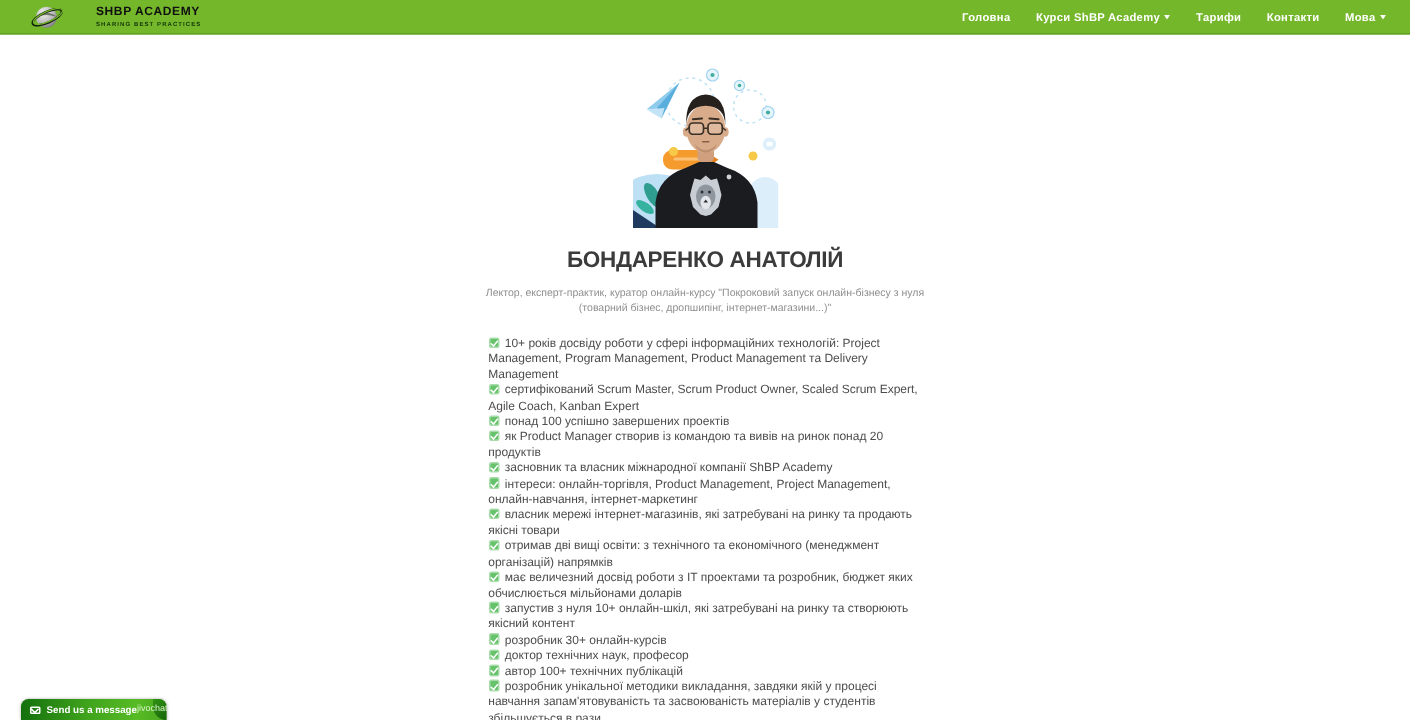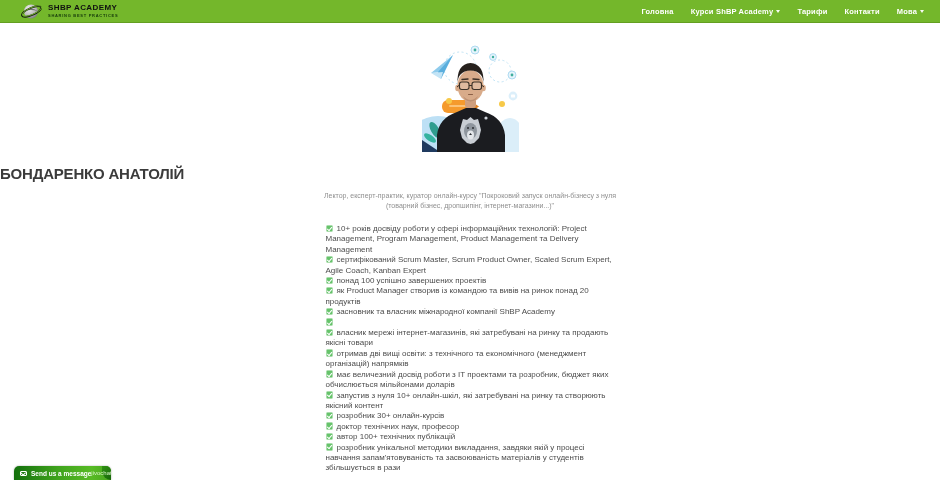--- a/index.html
+++ b/index.html
@@ -3,35 +3,35 @@
 <meta charset="utf-8">
 <style>
   * { margin:0; padding:0; box-sizing:border-box; }
   html,body { width:940px; height:480px; overflow:hidden; background:#ffffff;
               font-family:"Liberation Sans", sans-serif; }
 
   
   .topbar { height:23px; background:#74b72b; border-bottom:1px solid #639f20;
             display:flex; align-items:center; justify-content:space-between;
             padding:0 16px 0 20px; }
-  .logo { display:flex; align-items:center; gap:4px; cursor:pointer; }
+  .logo { display:flex; align-items:center; gap:20px; cursor:pointer; }
   .logo-icon { width:24px; height:19px; flex:0 0 auto; }
   .logo-text-title { font-size:8px; font-weight:bold; color:#101010; letter-spacing:.4px; line-height:8px; }
   .logo-text-tagline { font-size:4px; font-weight:bold; color:#14380a; letter-spacing:.72px; line-height:5px; margin-top:1px; }
   .nav { display:flex; align-items:flex-end; gap:17px; }
   .nav-item { color:#ffffff; font-size:7.5px; font-weight:bold; text-decoration:none;
               letter-spacing:.2px; cursor:pointer; white-space:nowrap; }
   .caret { display:inline-block; width:0; height:0; border-left:2.5px solid transparent;
            border-right:2.5px solid transparent; border-top:3px solid #ffffff;
            margin-left:3px; vertical-align:1px; opacity:.95; }
 
   
   main { padding-top:15px; }
   .photo { width:97px; height:114px; margin:0 auto; overflow:hidden; }
-  .name { font-size:15px; font-weight:bold; color:#3b3b3b;
+  .name { text-align:center; font-size:15px; font-weight:bold; color:#3b3b3b;
           letter-spacing:-.2px; margin-top:13px; }
   .subtitle { width:300px; margin:9px auto 0; text-align:center; font-size:7px;
               line-height:10px; color:#8f8f8f; }
   .bullets { width:289px; margin:13px auto 0; }
   .bullet { font-size:8px; line-height:10.4px; color:#4c4c4c; }
   .check { display:inline-block; width:7.5px; height:7.5px; background:#66c36b;
            border:1px solid #a9dcab; border-radius:1.5px; margin-right:3.5px;
            vertical-align:-1px; position:relative; }
   .check::after { content:""; position:absolute; left:1.6px; top:0.4px; width:2.4px; height:4px;
                   border-right:1.3px solid #ffffff; border-bottom:1.3px solid #ffffff;
@@ -155,21 +155,21 @@
       <div class="bullet"><span class="check"></span><span>10+ років досвіду роботи у сфері інформаційних технологій: Project Management, Program Management, Product Management та Delivery Management</span></div>
 
       <div class="bullet"><span class="check"></span><span>сертифікований Scrum Master, Scrum Product Owner, Scaled Scrum Expert, Agile Coach, Kanban Expert</span></div>
 
       <div class="bullet"><span class="check"></span><span>понад 100 успішно завершених проектів</span></div>
 
       <div class="bullet"><span class="check"></span><span>як Product Manager створив із командою та вивів на ринок понад 20 продуктів</span></div>
 
       <div class="bullet"><span class="check"></span><span>засновник та власник міжнародної компанії ShBP Academy</span></div>
 
-      <div class="bullet"><span class="check"></span></div>
+      <div class="bullet"><span class="check"></span><span>інтереси: онлайн-торгівля, Product Management, Project Management, онлайн-навчання, інтернет-маркетинг</span></div>
 
       <div class="bullet"><span class="check"></span><span>власник мережі інтернет-магазинів, які затребувані на ринку та продають якісні товари</span></div>
 
       <div class="bullet"><span class="check"></span><span>отримав дві вищі освіти: з технічного та економічного (менеджмент організацій) напрямків</span></div>
 
       <div class="bullet"><span class="check"></span><span>має величезний досвід роботи з IT проектами та розробник, бюджет яких обчислюється мільйонами доларів</span></div>
 
       <div class="bullet"><span class="check"></span><span>запустив з нуля 10+ онлайн-шкіл, які затребувані на ринку та створюють якісний контент</span></div>
 
       <div class="bullet"><span class="check"></span><span>розробник 30+ онлайн-курсів</span></div>

